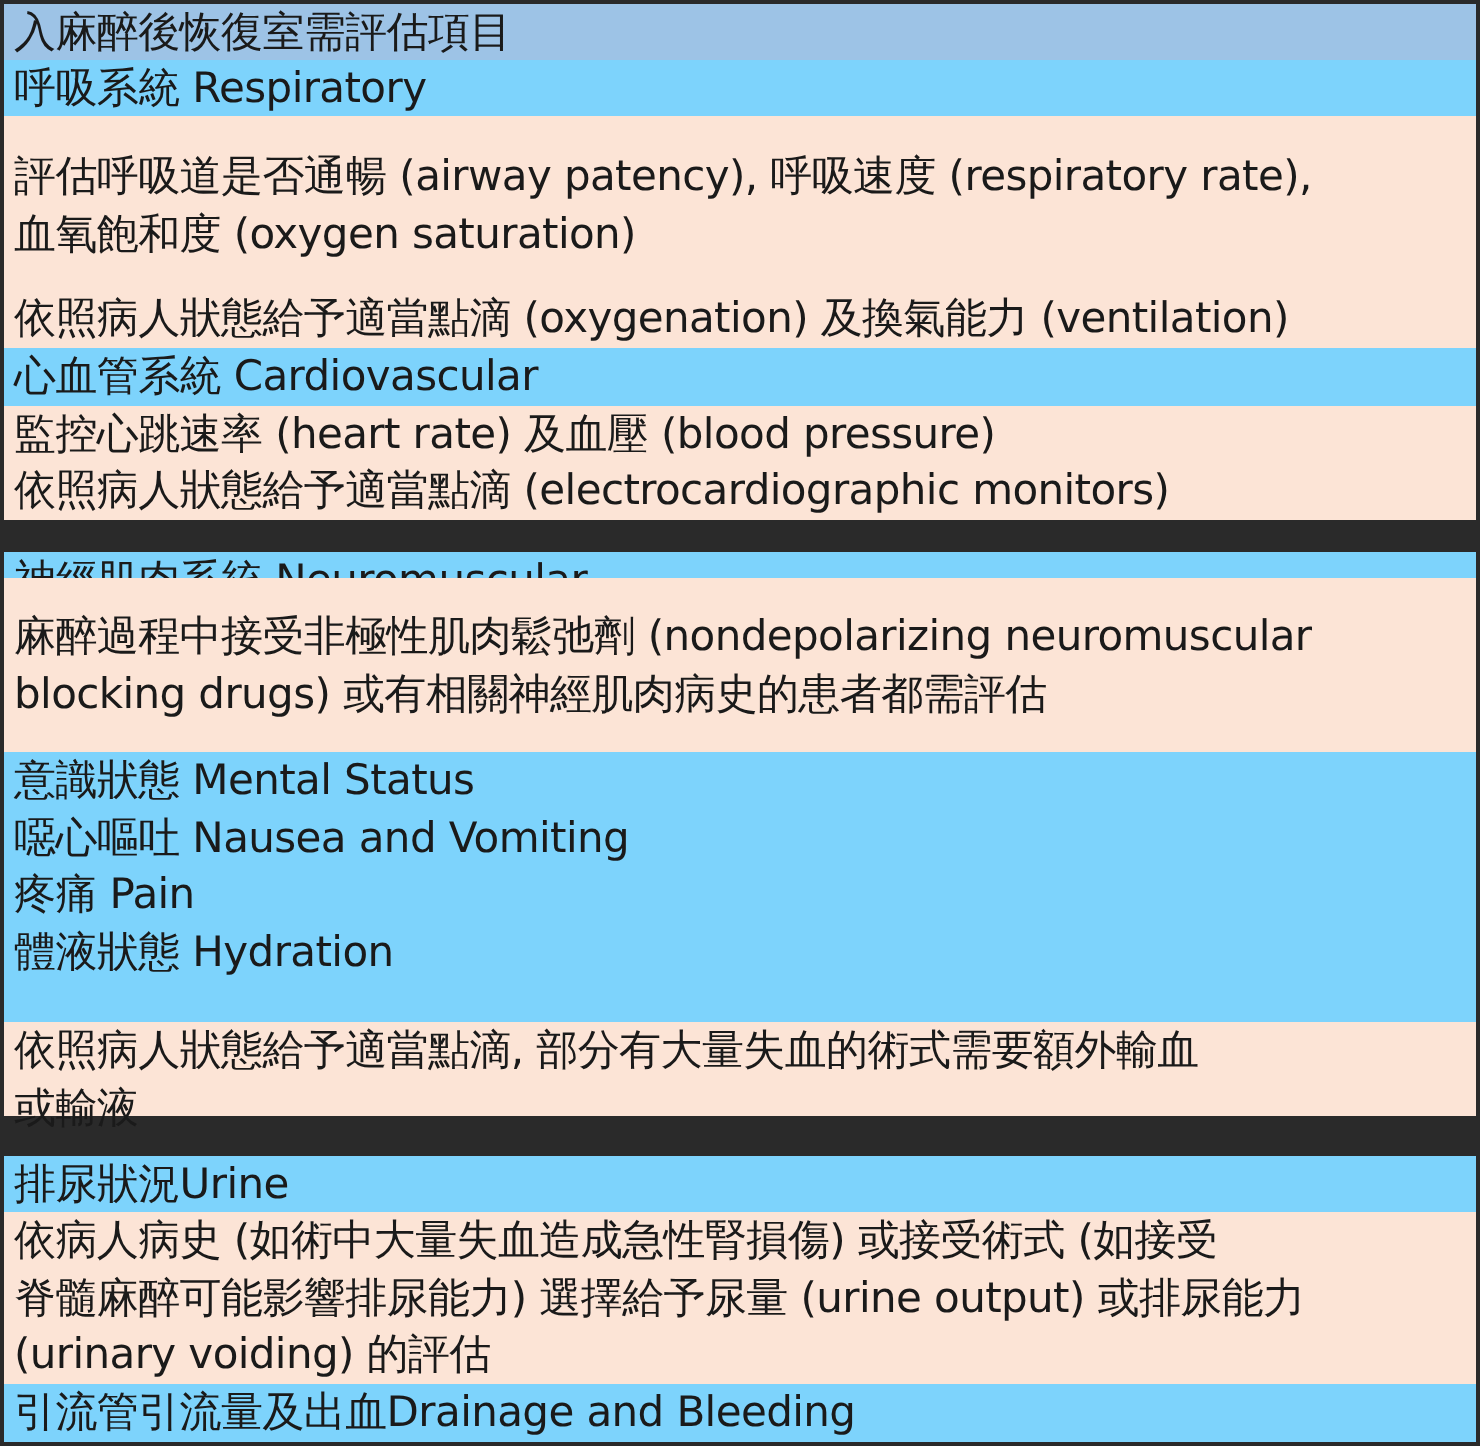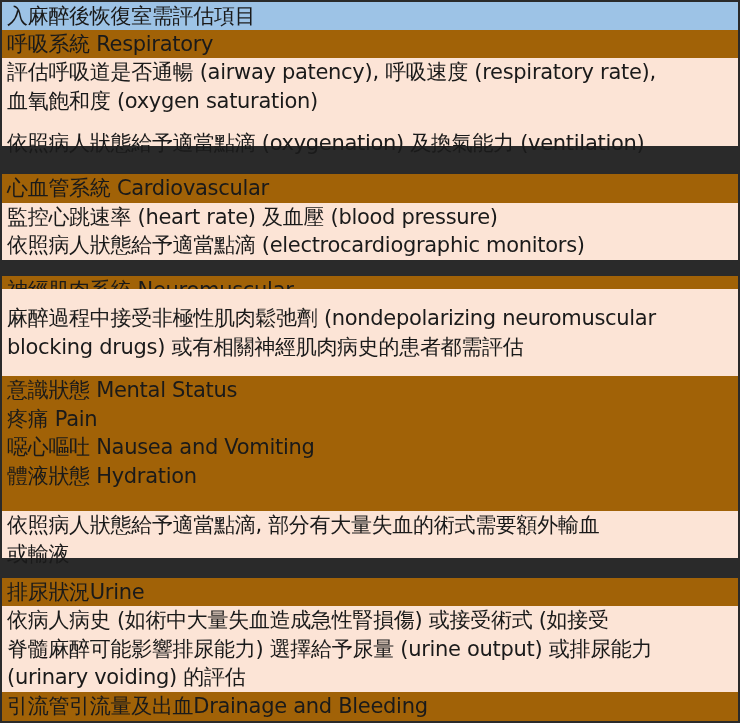--- a/index.html
+++ b/index.html
@@ -14,37 +14,37 @@
     overflow: hidden;
   }
   .row {
     position: absolute; left: 0; width: 736px; box-sizing: border-box;
     padding-left: 5px;
     font-size: 21px; letter-spacing: -0.3px;
     white-space: nowrap;
   }
   .row .line { display: block; height: 29px; line-height: 29px; }
   .blue { background: #9dc3e6; }
-  .orange { background: #a16207; }
+  .orange { background: #7dd3fc; }
   .light { background: #fce4d6; }
 </style>
 </head>
 <body>
 
 <div class="table">
 
   <div class="row blue" style="top:0px;height:28px;">
     <span class="line" style="height:28px;line-height:28px;">入麻醉後恢復室需評估項目</span>
   </div>
 
   <div class="row orange" style="top:28px;height:28px;">
     <span class="line" style="height:28px;line-height:28px;">呼吸系統 Respiratory</span>
   </div>
 
-  <div class="row light" style="top:56px;height:88px;">
+  <div class="row light" style="top:56px;height:116px;padding-top:16px;">
     <span class="line" style="height:29px;line-height:29px;">評估呼吸道是否通暢 (airway patency), 呼吸速度 (respiratory rate),</span>
     <span class="line" style="height:29px;line-height:29px;">血氧飽和度 (oxygen saturation)</span>
     <span class="line" style="height:13px;line-height:13px;"></span>
     <span class="line" style="height:29px;line-height:29px;">依照病人狀態給予適當點滴 (oxygenation) 及換氣能力 (ventilation)</span>
   </div>
 
   <div class="row orange" style="top:172px;height:29px;">
     <span class="line">心血管系統 Cardiovascular</span>
   </div>
 
@@ -57,22 +57,22 @@
     <span class="line">神經肌肉系統 Neuromuscular</span>
   </div>
 
   <div class="row light" style="top:287px;height:87px;padding-top:15px;">
     <span class="line">麻醉過程中接受非極性肌肉鬆弛劑 (nondepolarizing neuromuscular</span>
     <span class="line">blocking drugs) 或有相關神經肌肉病史的患者都需評估</span>
   </div>
 
   <div class="row orange" style="top:374px;height:143px;">
     <span class="line" style="height:28.6px;line-height:28.6px;">意識狀態 Mental Status</span>
+    <span class="line" style="height:28.6px;line-height:28.6px;">噁心嘔吐 Nausea and Vomiting</span>
     <span class="line" style="height:28.6px;line-height:28.6px;">疼痛 Pain</span>
-    <span class="line" style="height:28.6px;line-height:28.6px;">噁心嘔吐 Nausea and Vomiting</span>
     <span class="line" style="height:28.6px;line-height:28.6px;">體液狀態 Hydration</span>
   </div>
 
   <div class="row light" style="top:509px;height:47px;">
     <span class="line">依照病人狀態給予適當點滴, 部分有大量失血的術式需要額外輸血</span>
     <span class="line">或輸液</span>
   </div>
 
   <div class="row orange" style="top:576px;height:28px;">
     <span class="line" style="height:28px;line-height:28px;">排尿狀況Urine</span>

